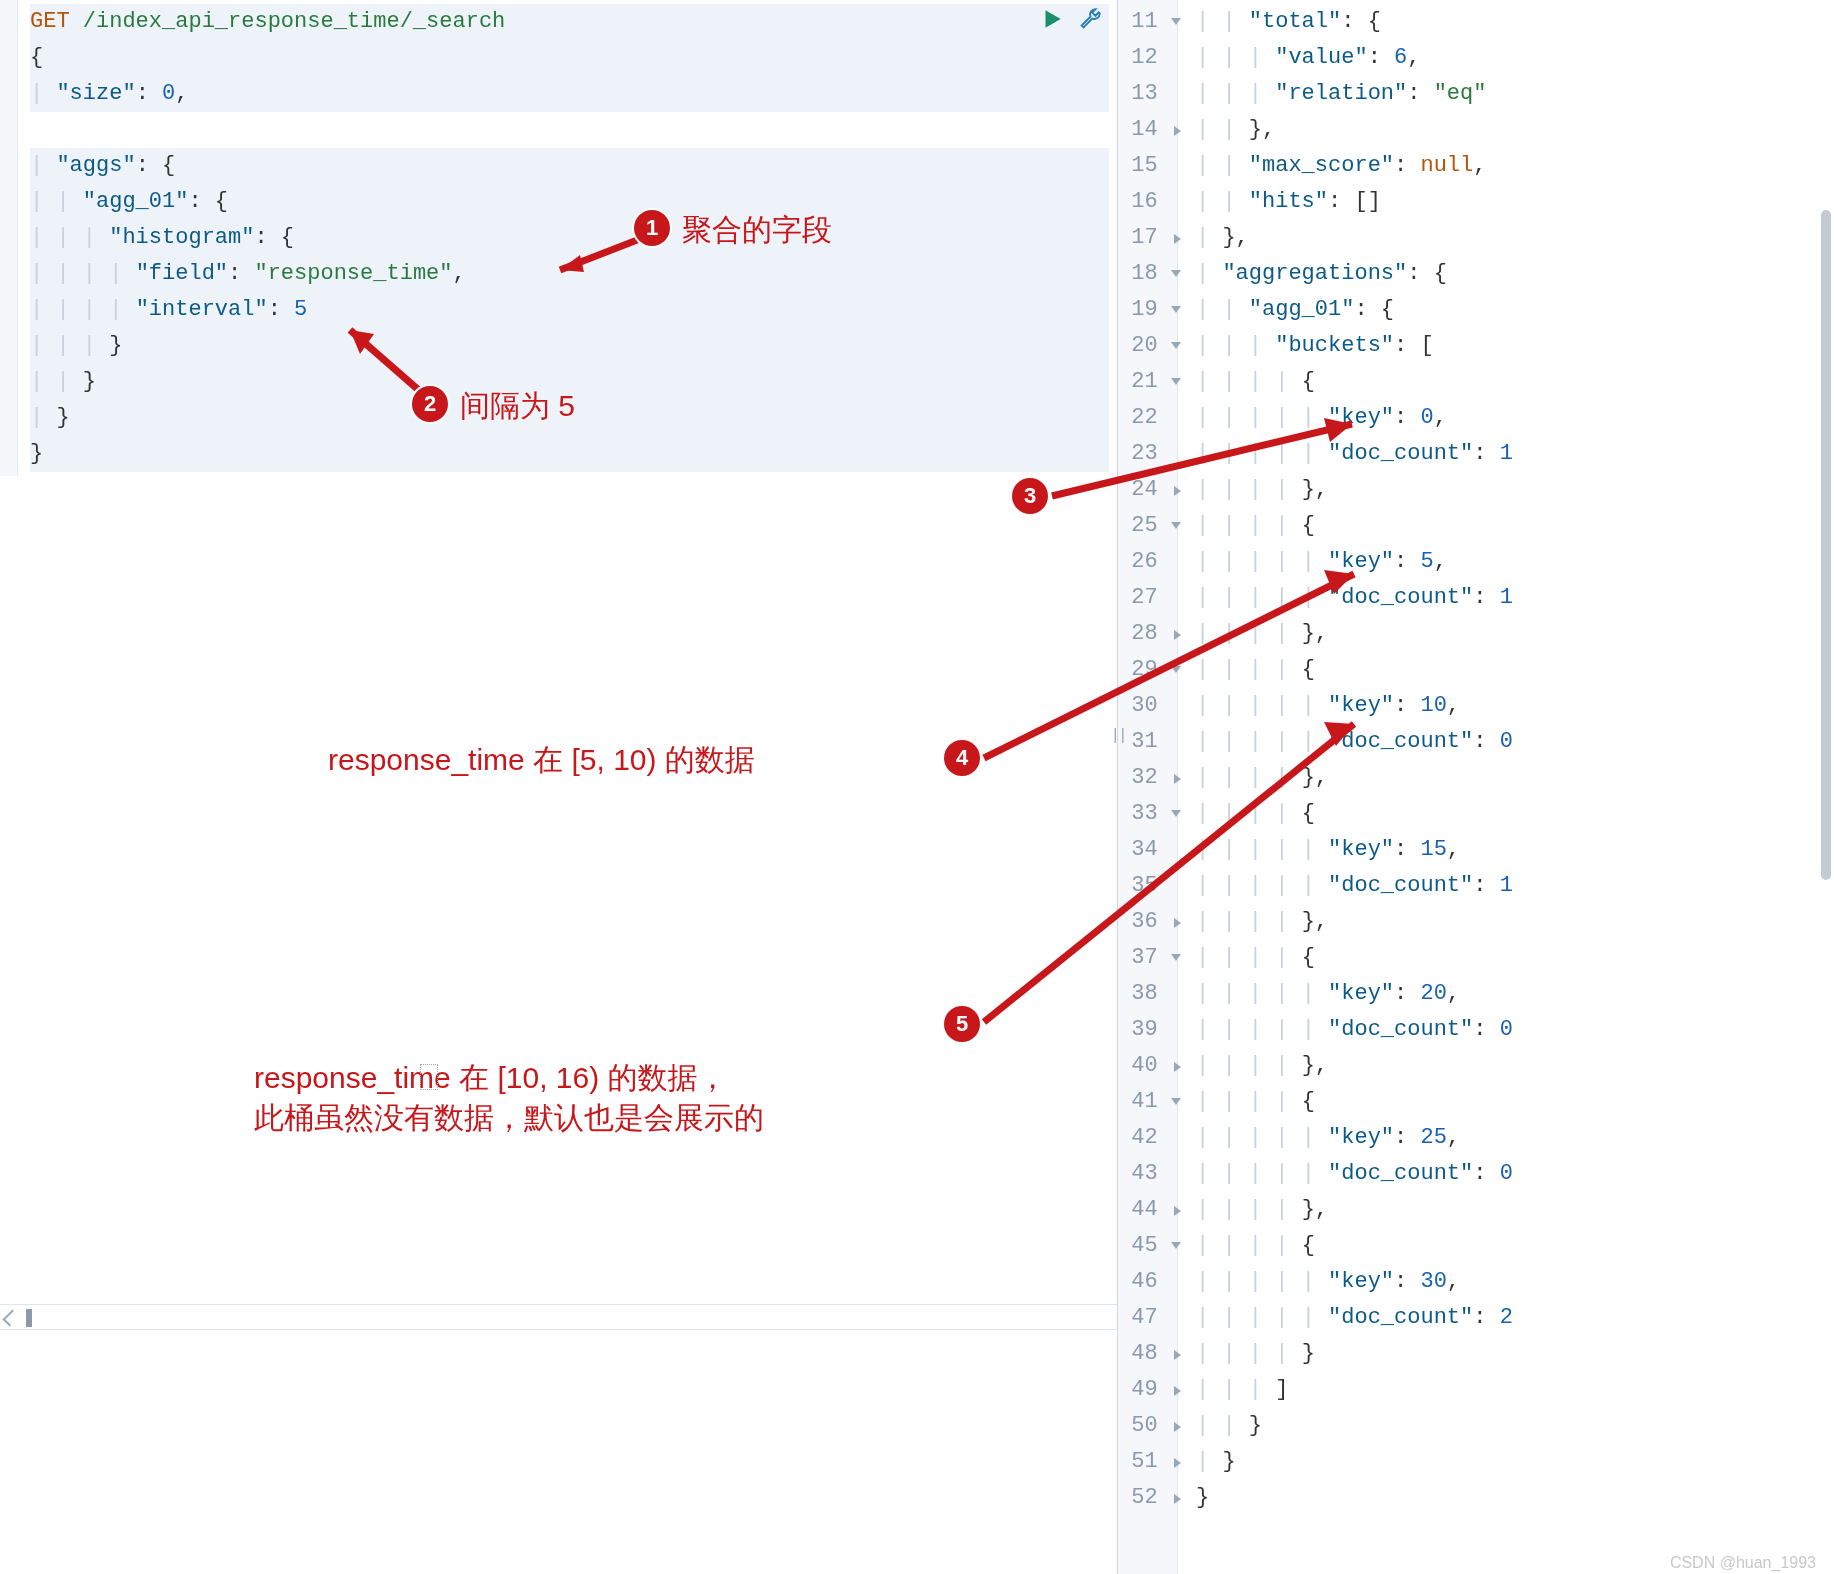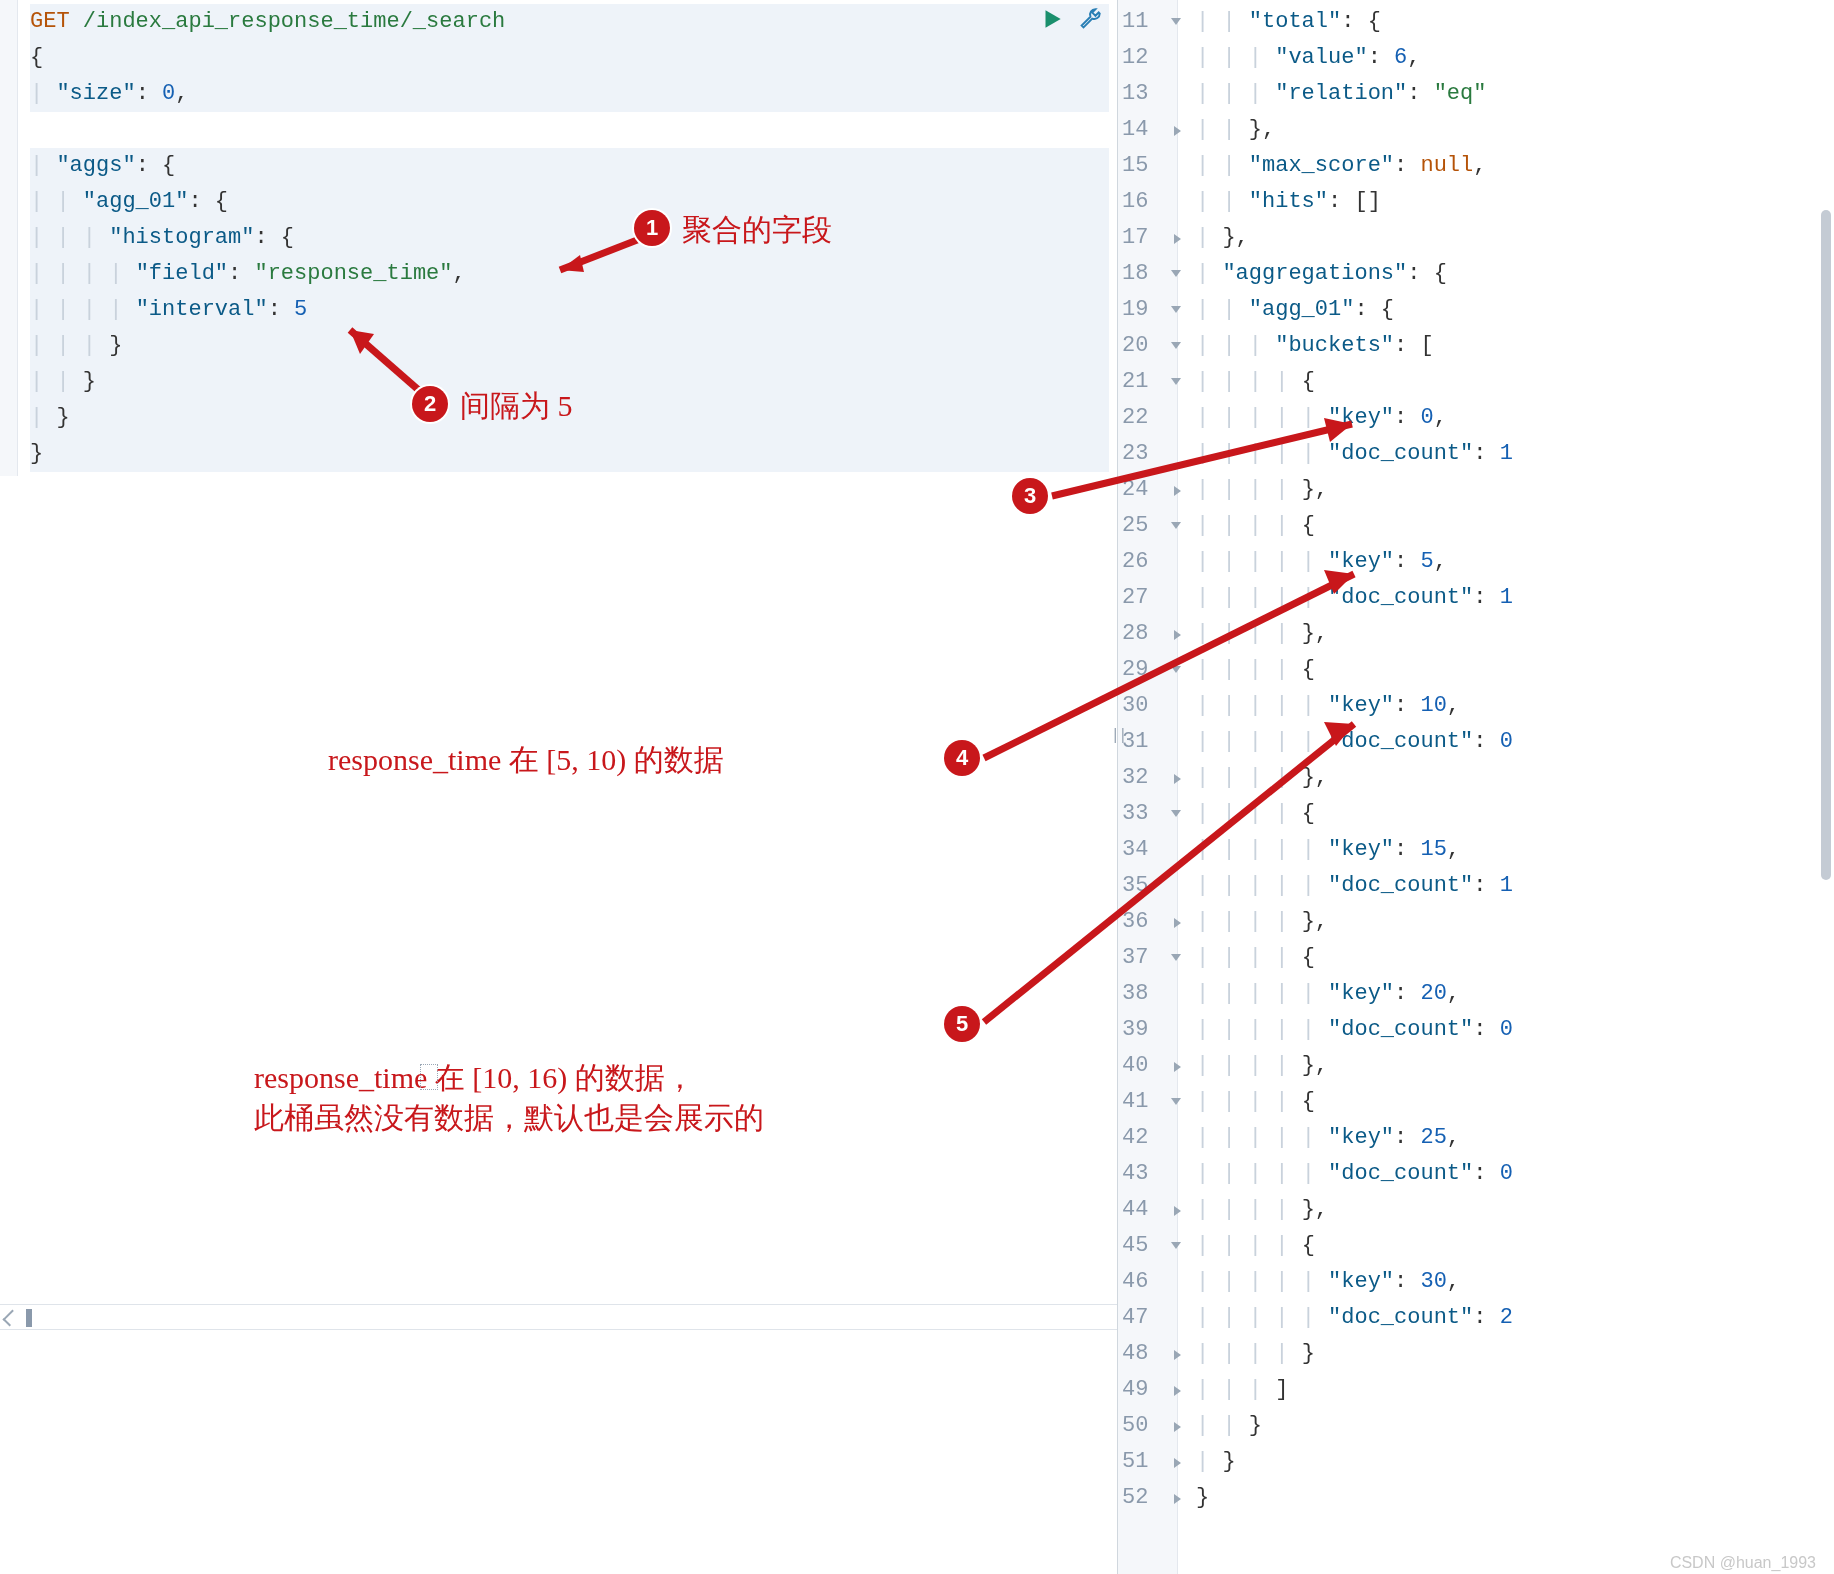--- a/index.html
+++ b/index.html
@@ -28,21 +28,21 @@
   .pane-right {
     flex: 1;
     position: relative;
     background: #fff;
     display:flex;
   }
   .gutter {
     width: 60px;
     background: #f5f7fa;
     color: #8a99ab;
-    text-align: left;
+    text-align: center;
     padding: 4px 10px 4px 4px;
     font-size: 22px;
     line-height: 36px;
     user-select: none;
     border-right: 1px solid #e4e8ee;
   }
   .gutter-row { height:36px; position:relative; }
   .fold-mark::after{
      content:"";
      position:absolute;
@@ -170,21 +170,21 @@
     color:#fff;
     font-family:Arial, sans-serif;
     font-weight:700;
     font-size:22px;
     display:flex;align-items:center;justify-content:center;
     box-shadow:0 0 0 2px #fff;
   }
   .anno-text{
     position:absolute;
     color:#c8171b;
-    font-family:Liberation Serif, serif;
+    font-family:Liberation Sans, sans-serif;
     font-size:30px;
     line-height:40px;
     white-space:nowrap;
   }
   svg.arrow{
     position:absolute;
     overflow:visible;
   }
   .arrow path, .arrow line{
     stroke:#c8171b;

